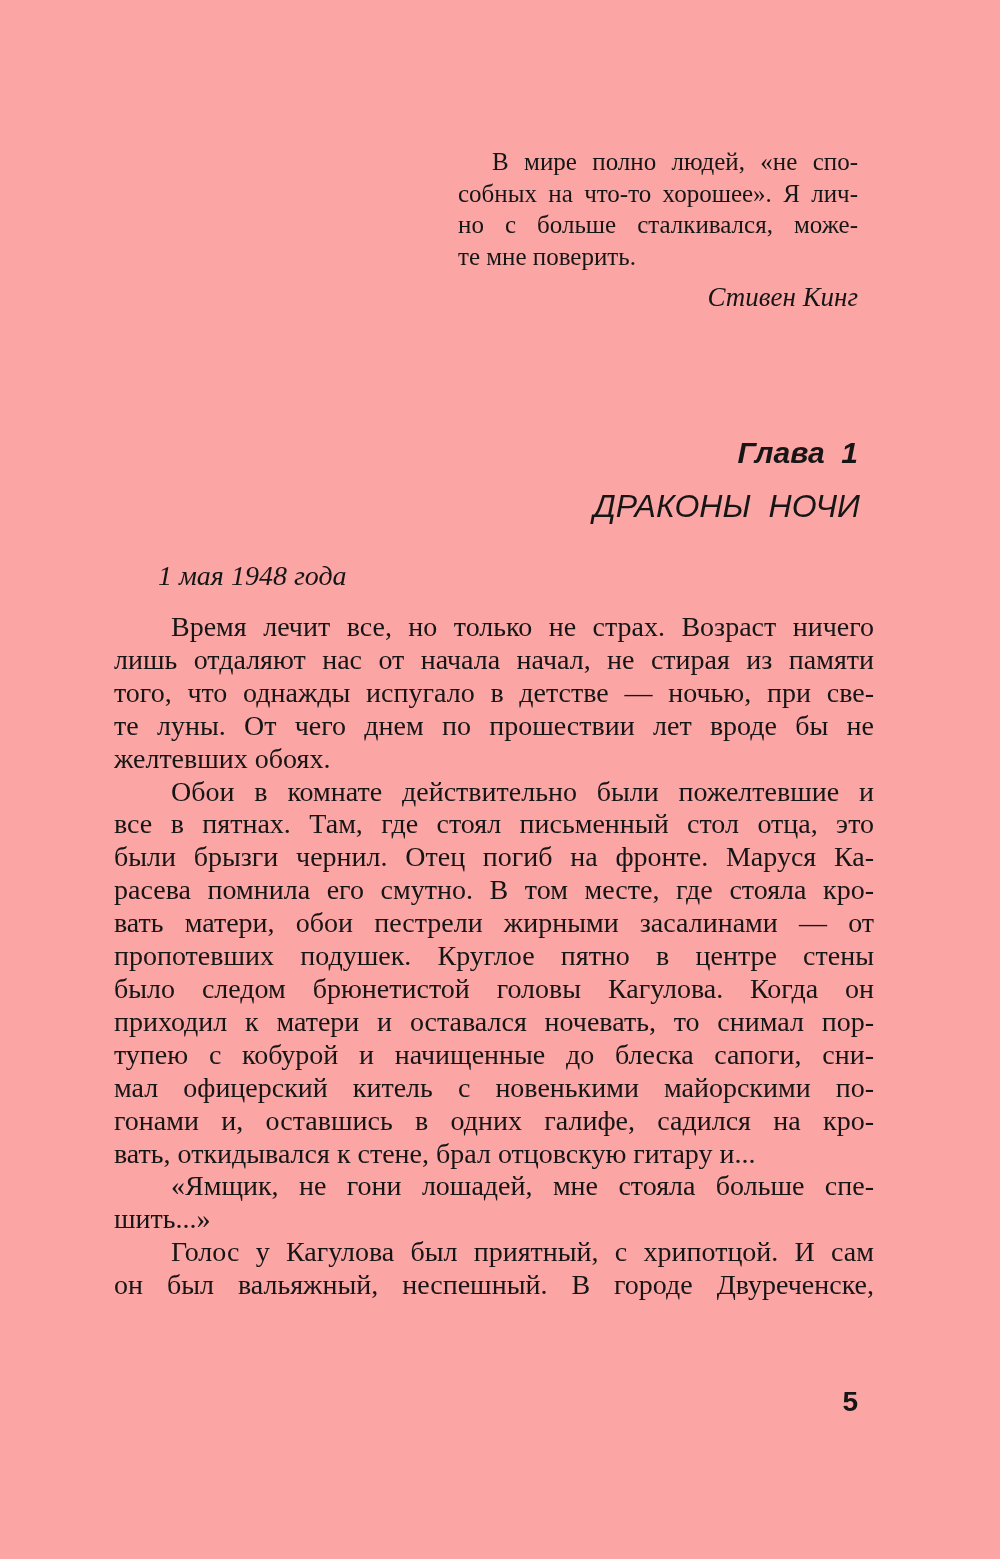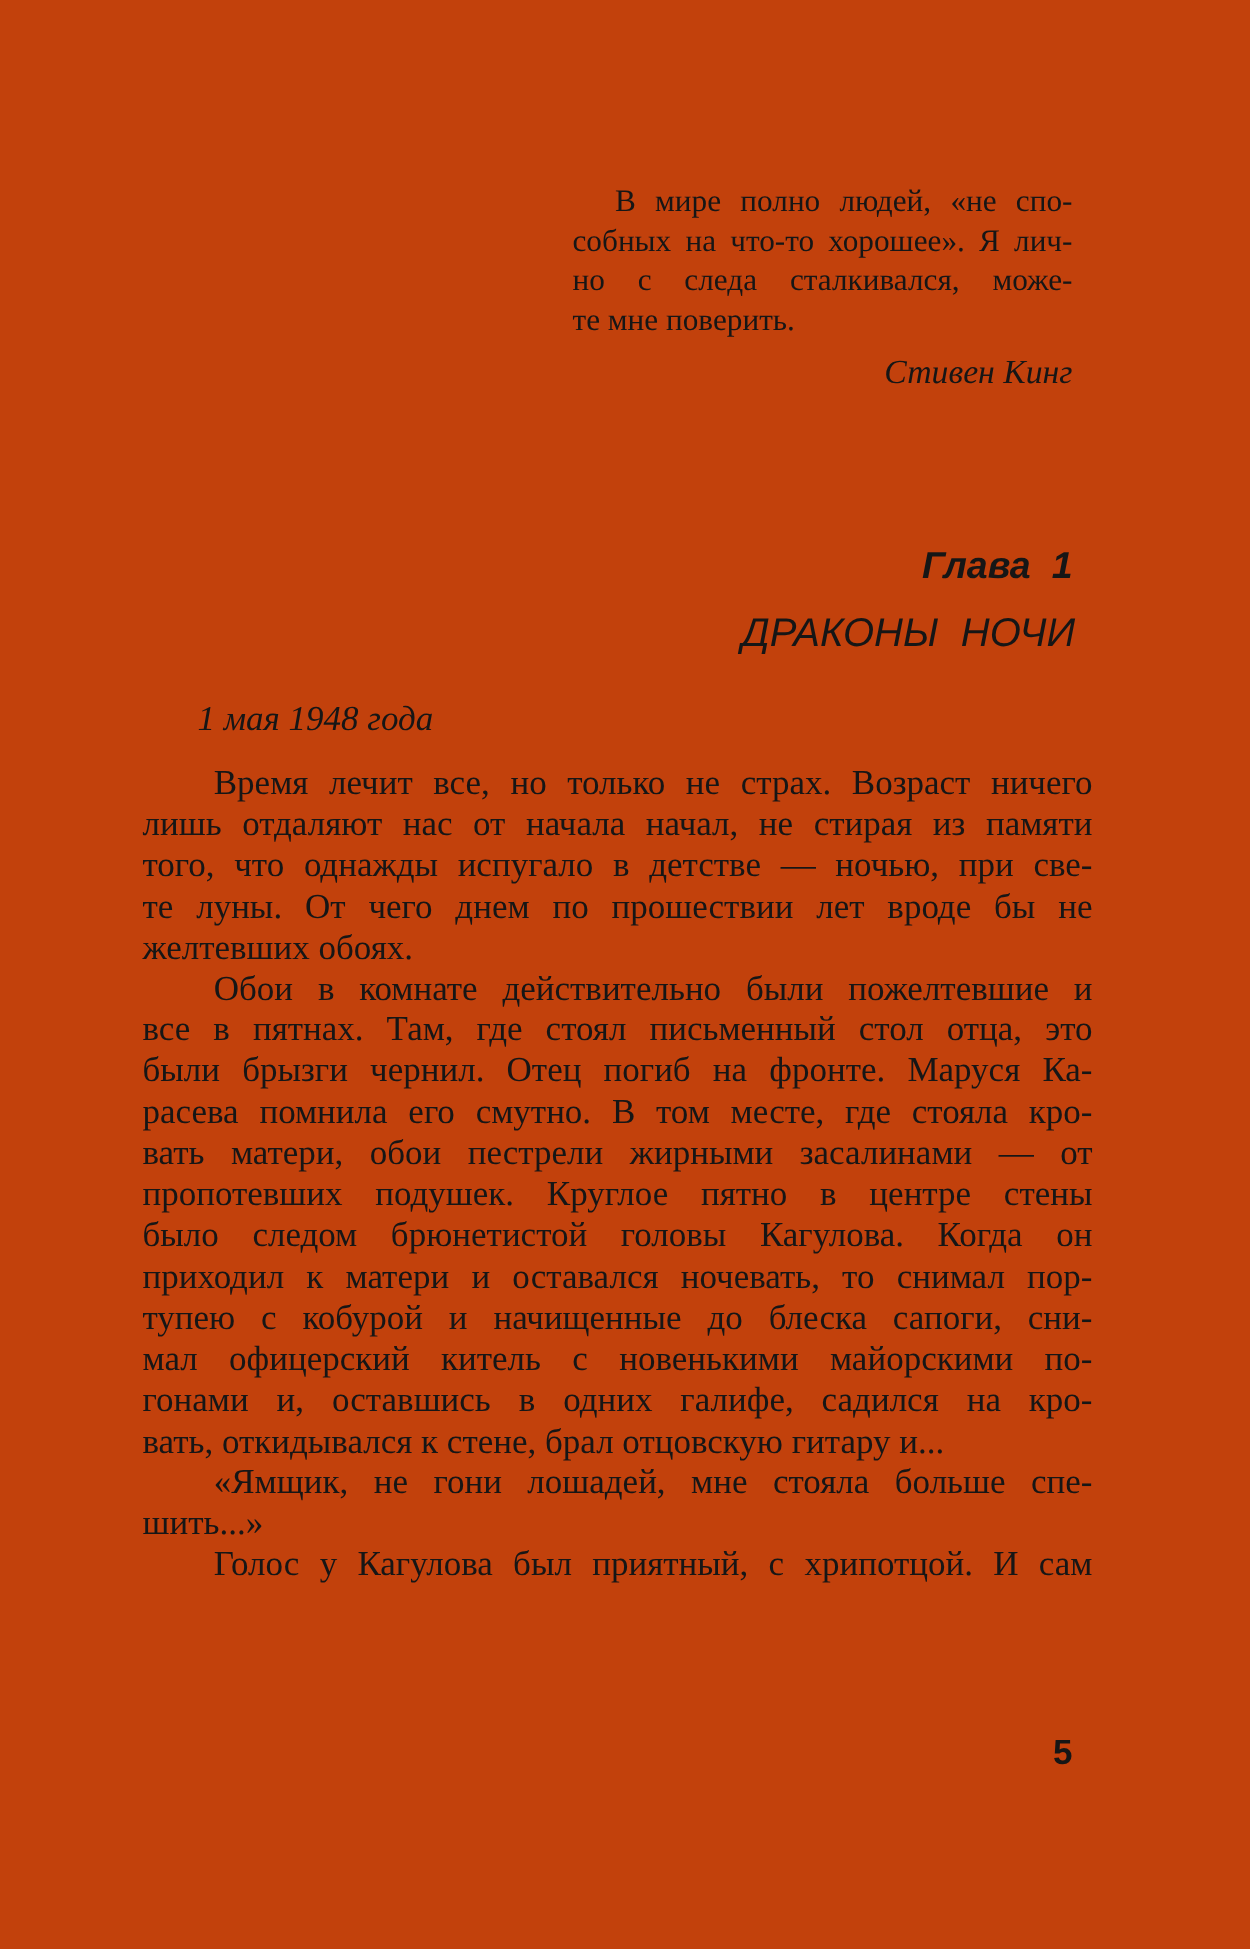--- a/index.html
+++ b/index.html
@@ -1,21 +1,21 @@
 <!DOCTYPE html>
 <html><head>
 <meta charset="utf-8">
 <style>
   html, body { margin: 0; padding: 0; background: #e8e8e8; }
   .page {
     position: relative;
     width: 1000px;
     height: 1559px;
     margin: 0 auto;
-    background: #c2410c;
+    background: #fca5a5;
     color: #161616;
     font-family: "Liberation Serif", serif;
     overflow: hidden;
   }
   
   .epigraph {
     position: absolute;
     left: 458px;
     top: 146px;
     width: 400px;
@@ -90,21 +90,21 @@
 </style>
 </head>
 <body>
 
 <div class="page">
 
   <div class="epigraph">
     <div>
         <div class="line first just">В мире полно людей, «не спо-</div>
         <div class="line just">собных на что-то хорошее». Я лич-</div>
-        <div class="line just">но с следа сталкивался, може-</div>
+        <div class="line just">но с больше сталкивался, може-</div>
         <div class="line">те мне поверить.</div>
       </div>
     <div class="attribution">Стивен Кинг</div>
   </div>
 
   <div class="chapter-label">Глава 1</div>
 
   <div class="chapter-title">ДРАКОНЫ НОЧИ</div>
 
   <div class="date-line">1 мая 1948 года</div>
@@ -130,18 +130,19 @@
         <div class="line just">мал офицерский китель с новенькими майорскими по-</div>
         <div class="line just">гонами и, оставшись в одних галифе, садился на кро-</div>
         <div class="line">вать, откидывался к стене, брал отцовскую гитару и...</div>
       </div>
       <div>
         <div class="line ind just">«Ямщик, не гони лошадей, мне стояла больше спе-</div>
         <div class="line">шить...»</div>
       </div>
       <div>
         <div class="line ind just">Голос у Кагулова был приятный, с хрипотцой. И сам</div>
+        <div class="line just">он был вальяжный, неспешный. В городе Двуреченске,</div>
       </div>
     </div>
 
   <div class="page-number">5</div>
 
 </div>
 
 </body></html>

